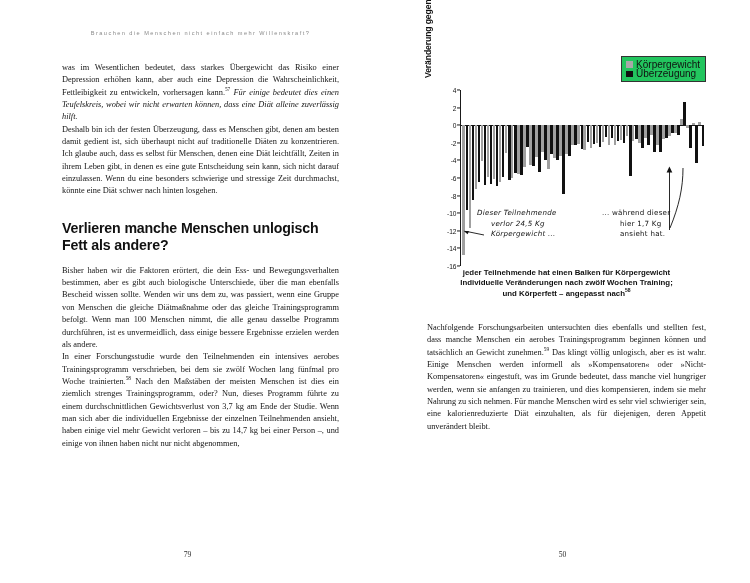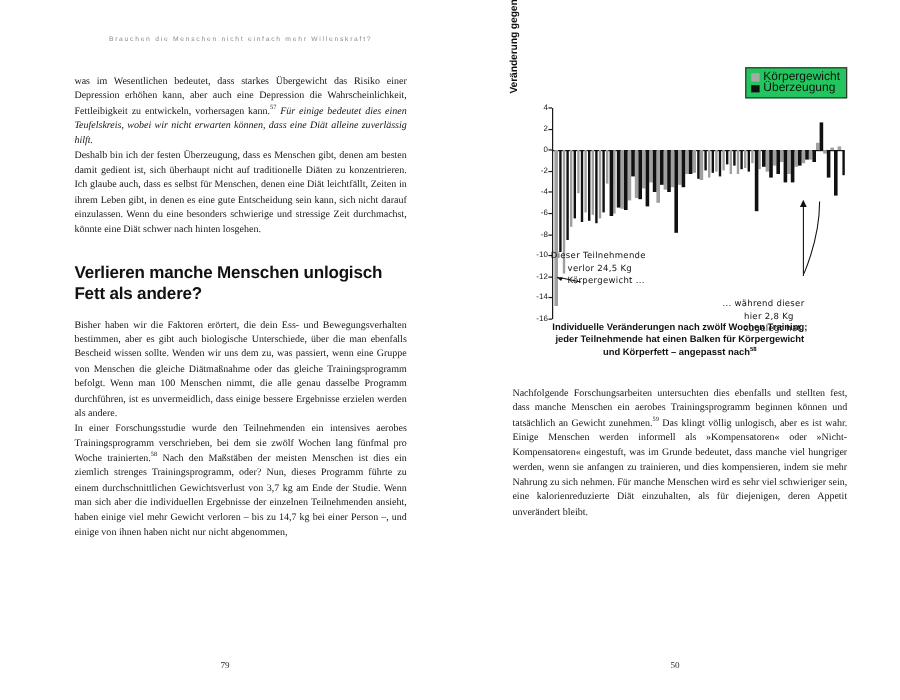--- a/index.html
+++ b/index.html
@@ -184,22 +184,22 @@
   
   .hand{
     position:absolute;
     font-family:"DejaVu Sans", sans-serif;
     font-size:7.1px;
     line-height:10.6px;
     color:#111;
     white-space:nowrap;
     letter-spacing:0.25px;
   }
-  .hand-left{left:32px;top:152px;}
-  .hand-right{left:175px;top:152px;margin-top:40px;}
+  .hand-left{left:50px;top:152px;font-style:italic;}
+  .hand-right{left:175px;top:152px;}
   .hand .ln{display:block;}
   .hand-left .ln:nth-child(2){padding-left:14px;}
   .hand-left .ln:nth-child(3){padding-left:14px;}
   .hand-right .ln:nth-child(2){padding-left:18px;}
   .hand-right .ln:nth-child(3){padding-left:18px;}
 
   .arrow-left{
     position:absolute;
     left:36px;top:173px;
     width:22px;height:8px;
@@ -381,38 +381,38 @@
         </div>
 
         <div class="hand hand-left">
           <span class="ln">Dieser Teilnehmende</span>
           <span class="ln">verlor 24,5 Kg</span>
           <span class="ln">Körpergewicht ...</span>
         </div>
 
         <div class="hand hand-right">
           <span class="ln">... während dieser</span>
-          <span class="ln">hier 2,8 Kg</span>
-          <span class="ln">zugelegt hat.</span>
+          <span class="ln">hier 1,7 Kg</span>
+          <span class="ln">ansieht hat.</span>
         </div>
 
         <svg class="arrow-left" viewBox="0 0 22 8">
           <path d="M21 6 L4 2.5" stroke="#111" stroke-width="0.9" fill="none"></path>
           <path d="M0.5 1.8 L6 2.2 L4.6 5.2 Z" fill="#111"></path>
         </svg>
 
         <svg class="arrow-right" viewBox="0 0 26 70">
           <path d="M24 2 C24 22, 20 40, 11 62" stroke="#111" stroke-width="0.9" fill="none"></path>
           <path d="M10.4 0.5 L13.3 6.5 L7.6 6.5 Z" fill="#111"></path>
           <path d="M10.5 5 L10.5 64" stroke="#111" stroke-width="0.9" fill="none"></path>
         </svg>
 
         <div class="fig-caption">
+          <div>jeder Teilnehmende hat einen Balken für Körpergewicht</div>
           <div>Individuelle Veränderungen nach zwölf Wochen Training;</div>
-          <div>jeder Teilnehmende hat einen Balken für Körpergewicht</div>
           <div><span>und Körperfett – angepasst nach</span><sup>58</sup></div>
         </div>
 
       </div>
     </div>
 
     <p class="body" style="margin-top:16px;"><span>Nachfolgende Forschungsarbeiten untersuchten dies ebenfalls und stellten fest, dass manche Menschen ein aerobes Trainingsprogramm beginnen können und tatsächlich an Gewicht zunehmen.</span><sup>59</sup><span> Das klingt völlig unlogisch, aber es ist wahr. Einige Menschen werden informell als »Kompensatoren« oder »Nicht-Kompensatoren« eingestuft, was im Grunde bedeutet, dass manche viel hungriger werden, wenn sie anfangen zu trainieren, und dies kompensieren, indem sie mehr Nahrung zu sich nehmen. Für manche Menschen wird es sehr viel schwieriger sein, eine kalorienreduzierte Diät einzuhalten, als für diejenigen, deren Appetit unverändert bleibt.</span></p>
 
     <div class="folio">50</div>
   </div>

